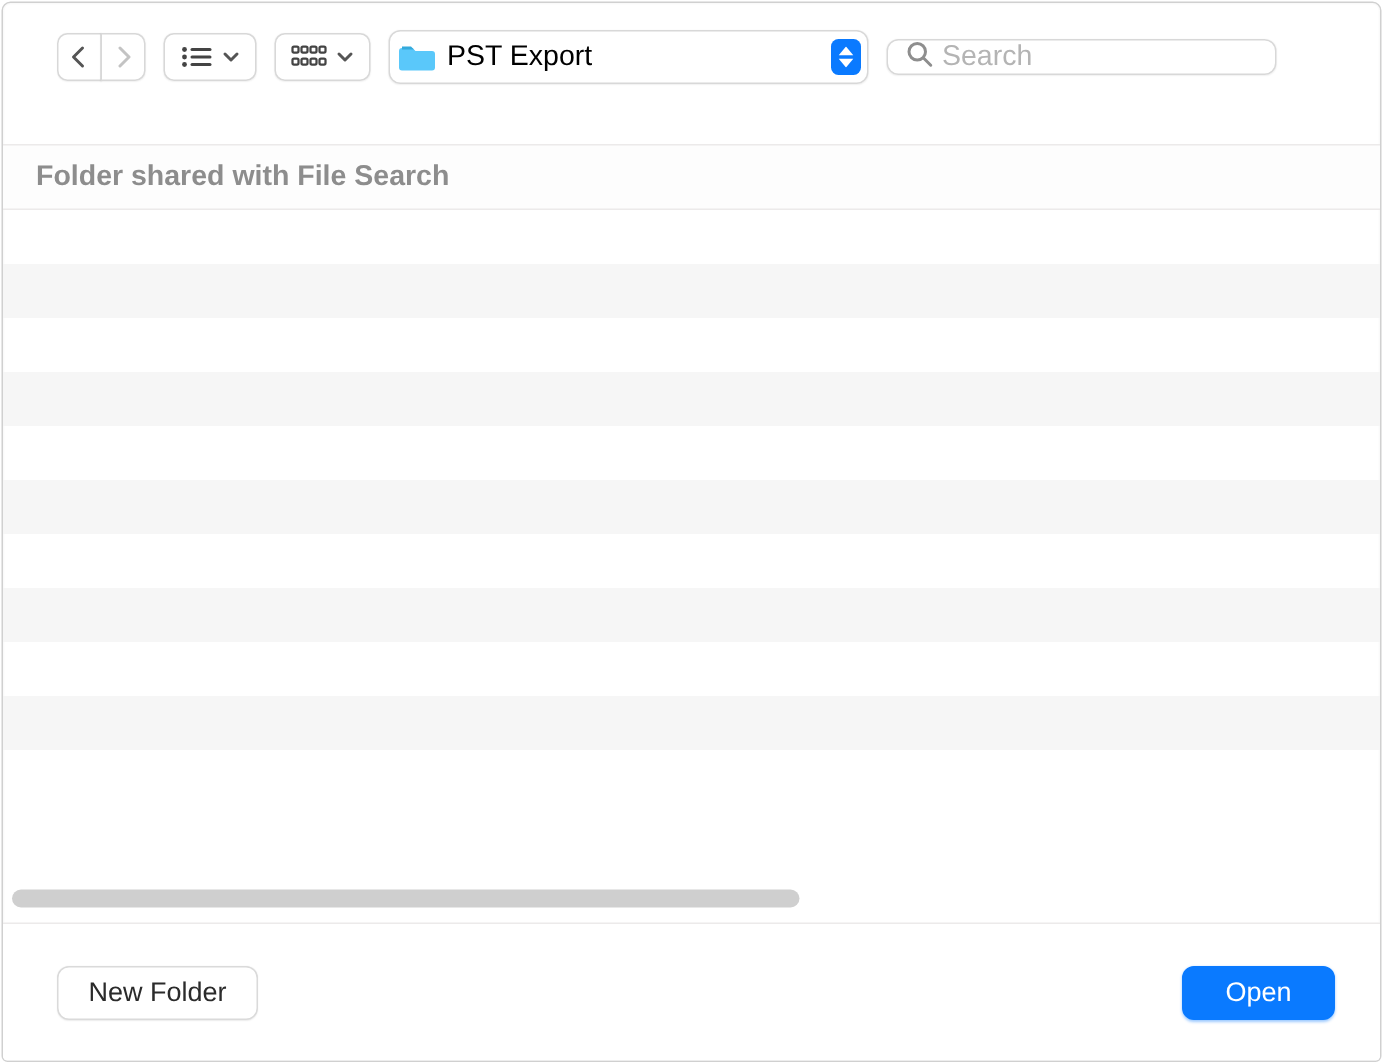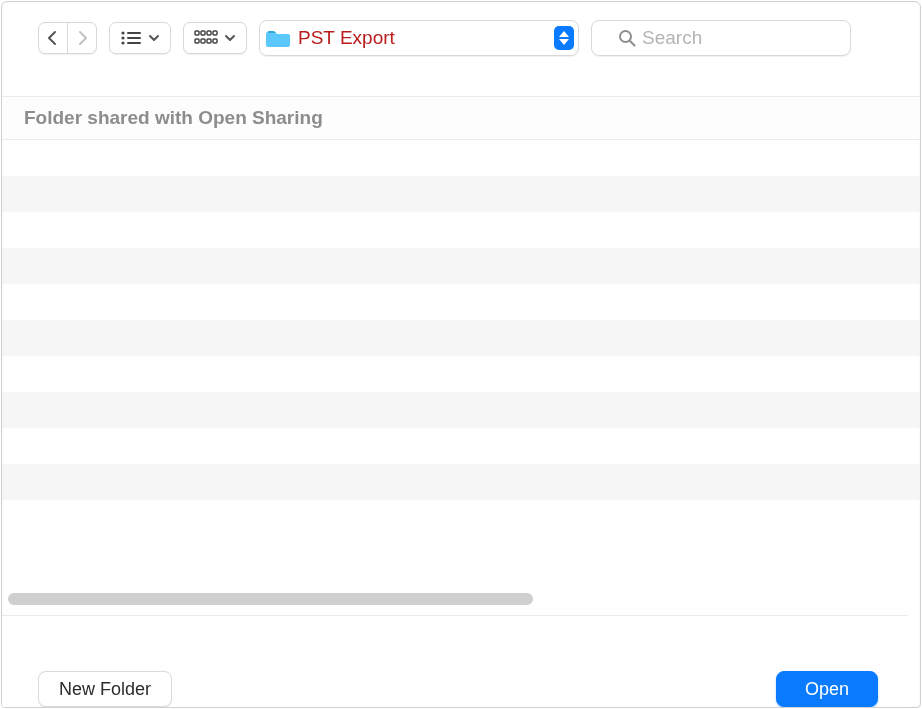--- a/index.html
+++ b/index.html
@@ -30,31 +30,31 @@
   .btn.disabled svg { opacity: 0.35; }
   .btn .chev { margin-left: 6px; }
 
   .location {
     flex: 1; height: 36px; display: flex; align-items: center;
     border: 1px solid #d8d8d8; border-radius: 8px; padding: 0 4px 0 6px;
     min-width: 280px; max-width: 320px;
     box-shadow: 0 0.5px 1px rgba(0,0,0,0.06);
   }
   .folder-ic { width: 24px; height: 20px; margin-right: 8px; flex: none; }
-  .loc-label { font-size: 19px; color: #b91c1c; flex: 1; }
+  .loc-label { font-size: 19px; color: #000000; flex: 1; }
   .stepper {
     width: 20px; height: 24px; border-radius: 5px;
     background: #0a7aff; display: flex; flex-direction: column;
     align-items: center; justify-content: center; gap: 2px; margin-left: 6px;
   }
   .stepper svg { display: block; }
 
   .search {
-    flex: 1; height: 36px; display: flex; align-items: center;
-    border: 1px solid #d8d8d8; border-radius: 8px; padding: 0 26px;
+    flex: 1; height: 24px; display: flex; 
+    border: 1px solid #d8d8d8; border-radius: 8px; padding: 0 12px;
     max-width: 260px;
     box-shadow: 0 0.5px 1px rgba(0,0,0,0.06);
   }
   .search input {
     border: none; outline: none; font-size: 19px; color: #333;
     width: 100%; background: transparent;
   }
   .search input::placeholder { color: #b4b4b4; }
   .search svg { margin-right: 6px; flex: none; }
 
@@ -80,23 +80,23 @@
   
   .hscroll-track {
     position: absolute; left: 6px; right: 6px; bottom: 102px; height: 12px;
   }
   .hscroll-thumb {
     height: 12px; width: 58%; background: #cfcfcf; border-radius: 6px;
   }
 
   
   .footer {
-    position: absolute; left: 0; right: 12px; bottom: 0; height: 92px;
+    position: absolute; left: 0; right: 0; bottom: 0; height: 92px;
     border-top: 1px solid #eceaea; background: #fff;
-    display: flex; align-items: flex-end; padding: 0 30px 0 36px;
+    display: flex; align-items: center; padding: 0 30px 0 36px;
   }
   .spacer { flex: 1; }
   .pill {
     height: 36px; padding: 0 20px; border-radius: 8px;
     border: 1px solid #dadada; background: #fff;
     font-size: 18px; color: #2b2b2b; display: flex; align-items: center;
     box-shadow: 0 0.5px 1px rgba(0,0,0,0.08);
     cursor: default;
   }
   .pill + .pill { margin-left: 16px; }
@@ -175,21 +175,21 @@
     <div class="search">
       <svg width="18" height="18" viewBox="0 0 18 18">
         <circle cx="7.5" cy="7.5" r="5.5" fill="none" stroke="#8e8e8e" stroke-width="2"></circle>
         <line x1="12" y1="12" x2="16.5" y2="16.5" stroke="#8e8e8e" stroke-width="2" stroke-linecap="round"></line>
       </svg>
       <input type="text" placeholder="Search" style="">
     </div>
   </div>
 
   <div class="info-strip">
-    <span>Folder shared with Open Sharing</span>
+    <span>Folder shared with File Search</span>
   </div>
 
 
   <div class="file-list" id="file-list">
       <div class="row"></div>
       <div class="row alt"></div>
       <div class="row"></div>
       <div class="row alt"></div>
       <div class="row"></div>
       <div class="row alt"></div>

